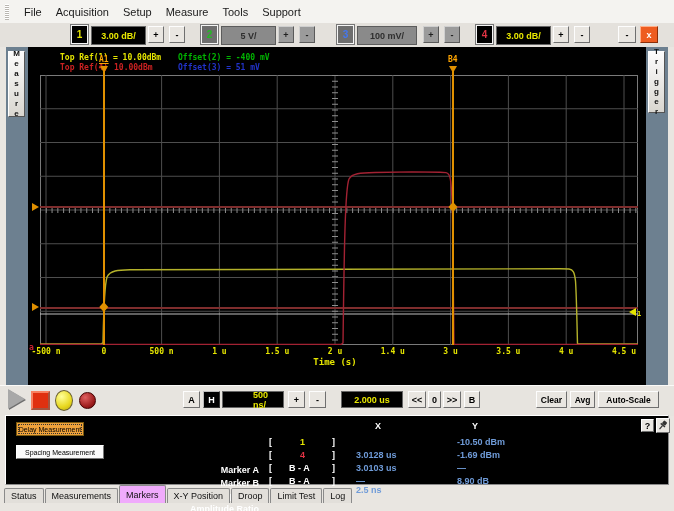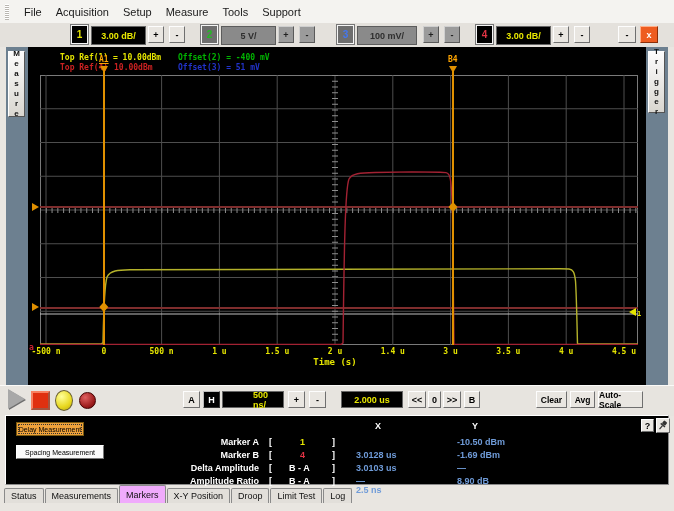--- a/index.html
+++ b/index.html
@@ -29,21 +29,21 @@
   .mtri{position:absolute;width:0;height:0;border-left:4px solid transparent;border-right:4px solid transparent;border-top:7px solid #e09000;}
   .arrR{position:absolute;width:0;height:0;border-top:4px solid transparent;border-bottom:4px solid transparent;border-left:7px solid #e09000;}
   .arrL{position:absolute;width:0;height:0;border-top:4px solid transparent;border-bottom:4px solid transparent;border-right:7px solid #e5e500;}
   .xtick{position:absolute;transform:translateX(-50%);font-family:"DejaVu Sans Mono",monospace;font-size:8px;font-weight:bold;color:#e5e500;white-space:nowrap;}
   
   #transport{position:absolute;left:0;top:385px;width:674px;height:30px;background:#e7e4df;border-top:1px solid #fbfaf8;}
   .tbtn{position:absolute;top:5px;height:17px;font-weight:bold;font-size:9px;}
   .tdisp{position:absolute;top:5px;height:17px;background:#000;border:1px solid #666;color:#e8e800;font-weight:bold;font-size:9px;display:flex;align-items:center;justify-content:center;box-sizing:border-box;}
   
   #measpanel{position:absolute;left:5px;top:415px;width:664px;height:70px;background:#000;border:1px solid;border-color:#fff #8a8a8a #8a8a8a #fff;box-sizing:border-box;}
-  .mrow-label{position:absolute;width:150px;text-align:right;color:#fff;font-weight:bold;font-size:9px;}
+  .mrow-label{position:absolute;width:150px;text-align:right;color:#fff;font-weight:bold;font-size:9px;margin-top:28px;}
   .mrow-txt{position:absolute;font-size:9px;font-weight:bold;color:#fff;white-space:nowrap;}
   .mval{position:absolute;font-size:9px;font-weight:bold;color:#6f9bd8;white-space:nowrap;}
   .mbtn{position:absolute;font-size:7px;color:#000;display:flex;align-items:center;justify-content:center;box-sizing:border-box;white-space:nowrap;}
   
   #tabbar{position:absolute;left:4px;top:486px;height:17px;display:flex;align-items:flex-end;}
   .tab{height:14px;background:#e2dfda;border:1px solid #8a8a8a;border-bottom:none;font-size:9px;color:#111;padding:0 6px;display:flex;align-items:center;margin-right:1px;border-radius:2px 2px 0 0;}
   .tab.active{height:17px;background:#f0abfc;position:relative;z-index:2;}
 </style>
 </head>
 <body>
@@ -178,21 +178,21 @@
     <div class="tdisp" style="left:222px;width:62px;padding-left:30px;">500 ns/</div>
     <div class="btn tbtn" style="left:288px;width:17px;font-weight:bold;">+</div>
     <div class="btn tbtn" style="left:309px;width:17px;font-weight:bold;">-</div>
     <div class="tdisp" style="left:341px;width:62px;">2.000 us</div>
     <div class="btn tbtn" style="left:408px;width:18px;">&lt;&lt;</div>
     <div class="btn tbtn" style="left:428px;width:13px;">0</div>
     <div class="btn tbtn" style="left:443px;width:18px;">&gt;&gt;</div>
     <div class="btn tbtn" style="left:464px;width:16px;">B</div>
     <div class="btn tbtn" style="left:536px;width:31px;font-size:8.5px;">Clear</div>
     <div class="btn tbtn" style="left:570px;width:25px;font-size:8.5px;">Avg</div>
-    <div class="btn tbtn" style="left:598px;width:45px;font-size:8.5px;">Auto-Scale</div>
+    <div class="btn tbtn" style="left:598px;width:61px;font-size:8.5px;">Auto-Scale</div>
   </div>
 
   <div id="measpanel">
     <div class="mbtn" style="left:10px;top:6px;width:68px;height:14px;background:#efa23b;border:1px solid #7a5a10;outline:1px dotted #333;outline-offset:-3px;">Delay Measurement</div>
     <div class="mbtn" style="left:10px;top:29px;width:88px;height:14px;background:#fafafa;border:1px solid;border-color:#fff #777 #777 #fff;">Spacing Measurement</div>
 
     <div class="mrow-txt" style="left:369px;top:5px;">X</div>
     <div class="mrow-txt" style="left:466px;top:5px;">Y</div>
 
     <div class="mrow-label" style="left:103px;top:21px;">Marker A</div>

